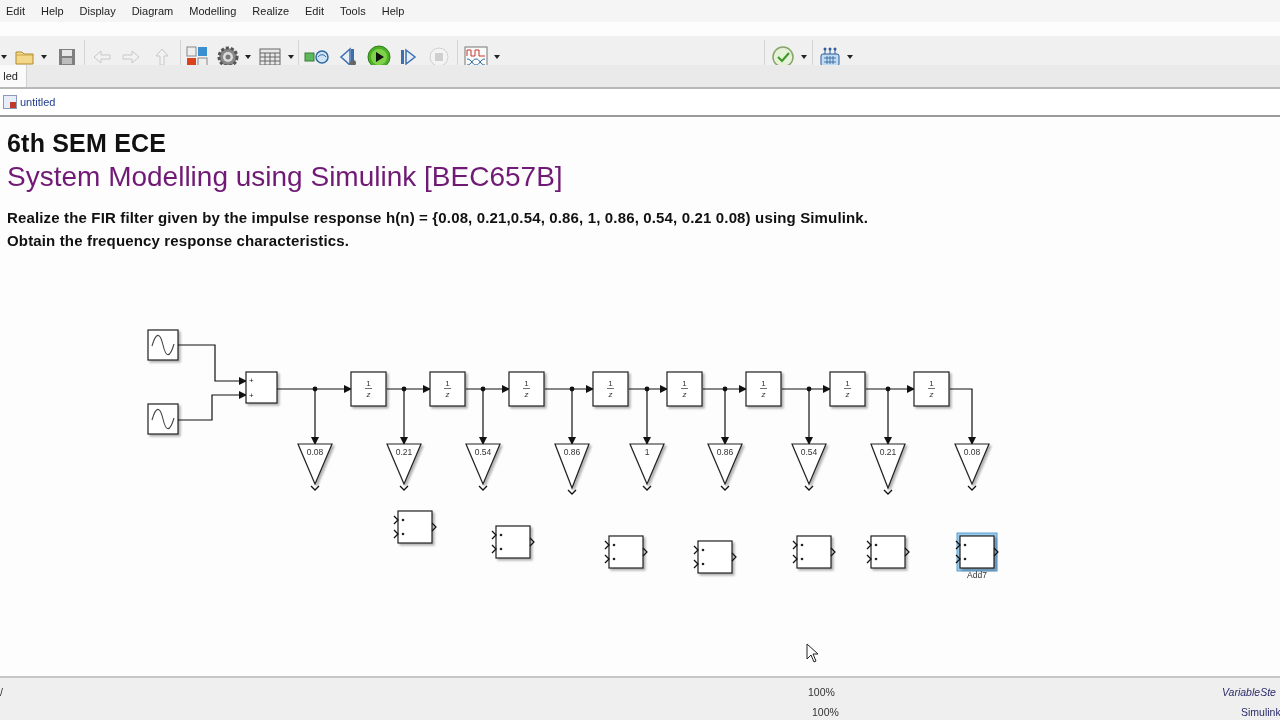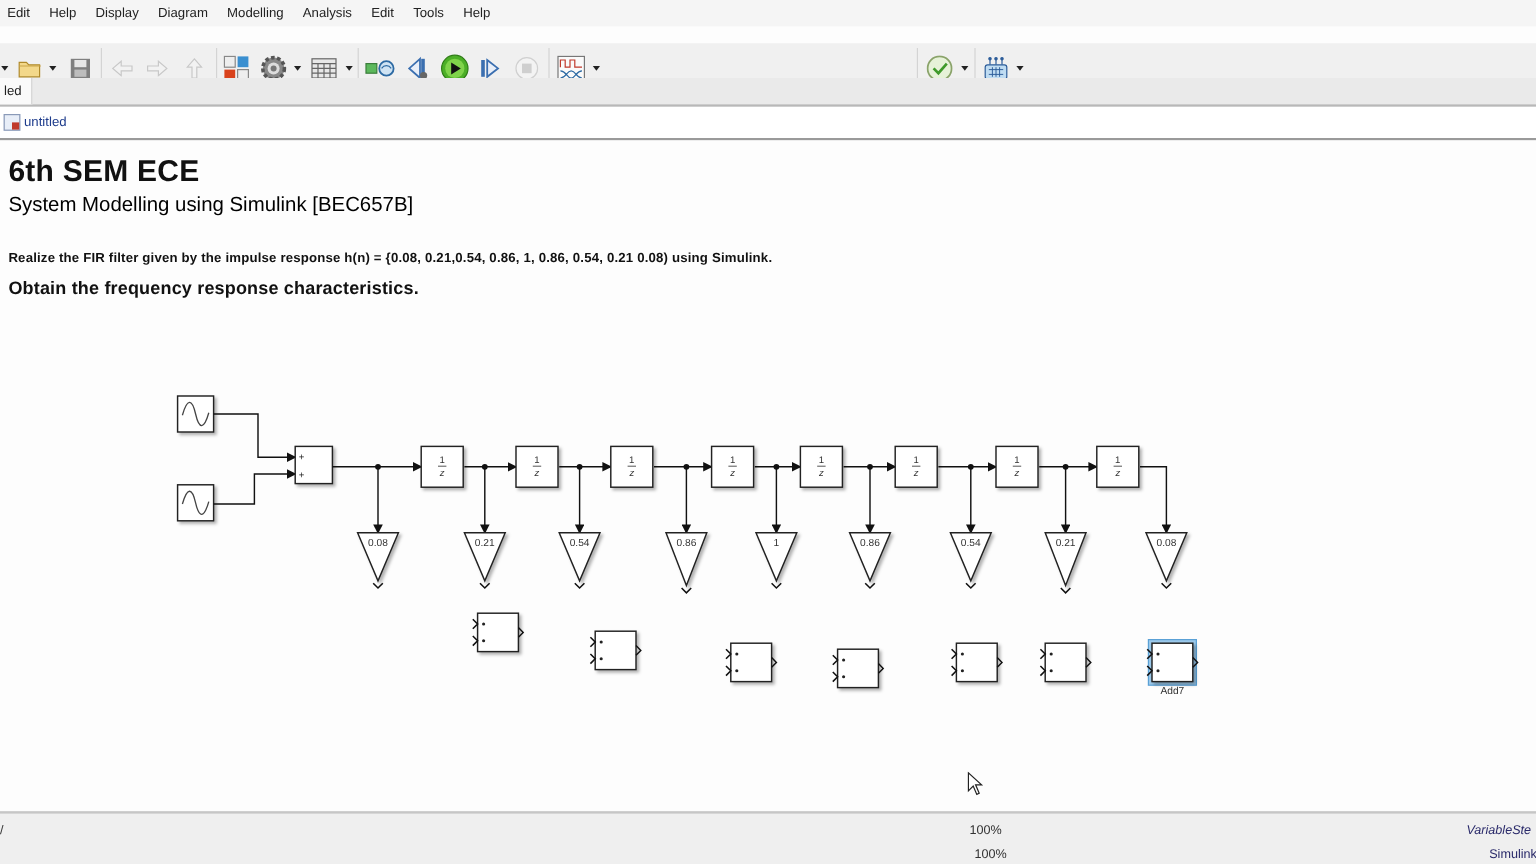--- a/index.html
+++ b/index.html
@@ -15,42 +15,42 @@
   .simmode { position:absolute; left:597px; top:33px; width:158px; height:19px; border:1px solid #aaa; background:#e6e6e6; font-size:11px; color:#333; box-sizing:border-box; padding:2px 4px; }
   .simmode .caret { position:absolute; right:6px; top:7px; }
   .tabstrip { position:absolute; left:0; top:65px; width:1280px; height:22px; background:#eaeaea; border-bottom:2px solid #b8b8b8; }
   .tab { position:absolute; left:0; top:0; height:22px; width:26px; background:#fafafa; font-size:11px; color:#222; line-height:22px; border-right:1px solid #d0d0d0; overflow:hidden; }
   .tab span { position:absolute; right:8px; }
   .breadcrumb { position:absolute; left:0; top:89px; width:1280px; height:26px; background:#fff; border-bottom:2px solid #9a9a9a; display:flex; align-items:center; font-size:11px; color:#1e3c8c; }
   .bc-icon { width:14px; height:14px; margin-left:3px; margin-right:3px; border:1px solid #8a9ab8; background:#e8eef8; position:relative; box-sizing:border-box; }
   .bc-icon:after { content:""; position:absolute; right:0; bottom:0; width:6px; height:6px; background:#c0392b; }
   .canvas { position:absolute; left:0; top:117px; width:1280px; height:477px; background:#fdfdfd; }
   .title1 { position:absolute; left:7px; top:12px; font-size:25px; font-weight:bold; color:#111; letter-spacing:0.2px; }
-  .title2 { position:absolute; left:7px; top:44px; font-size:17px; color:#000000; }
-  .prob1 { position:absolute; left:7px; top:92px; font-size:11px; font-weight:bold; color:#111; letter-spacing:0.15px; }
+  .title2 { position:absolute; left:7px; top:44px; font-size:28px; color:#701a75; }
+  .prob1 { position:absolute; left:7px; top:92px; font-size:15px; font-weight:bold; color:#111; letter-spacing:0.15px; }
   .prob2 { position:absolute; left:7px; top:115px; font-size:15px; font-weight:bold; color:#111; letter-spacing:0.15px; }
   svg.diagram { position:absolute; left:0; top:0; }
   .statusbar { position:absolute; left:0; top:676px; width:1280px; height:44px; background:#efefef; border-top:2px solid #c6c6c6; font-size:10.5px; color:#333; }
   .sb1 { position:absolute; left:808px; top:8px; }
   .sb2 { position:absolute; left:812px; top:28px; }
   .sb3 { position:absolute; left:1222px; top:8px; color:#2a2a6a; white-space:nowrap;font-style:italic; }
   .sb4 { position:absolute; left:1241px; top:28px; color:#2a2a6a; white-space:nowrap; }
   .sb0 { position:absolute; left:0; top:8px; }
   .cursor { position:absolute; left:806px; top:643px; }
 </style>
 </head>
 <body>
 
 <div class="menubar" id="menubar">
     <span class="mi">Edit</span>
     <span class="mi">Help</span>
     <span class="mi">Display</span>
     <span class="mi">Diagram</span>
     <span class="mi">Modelling</span>
-    <span class="mi">Analysis</span>
+    <span class="mi">Realize</span>
     <span class="mi">Edit</span>
     <span class="mi">Tools</span>
     <span class="mi">Help</span>
   </div>
 
 <div class="toolbar">
   <div class="tb" style="left:0;width:8px;">
       <div class="caret"></div>
     </div>
   <div class="tb" style="left:13px;width:24px;">

